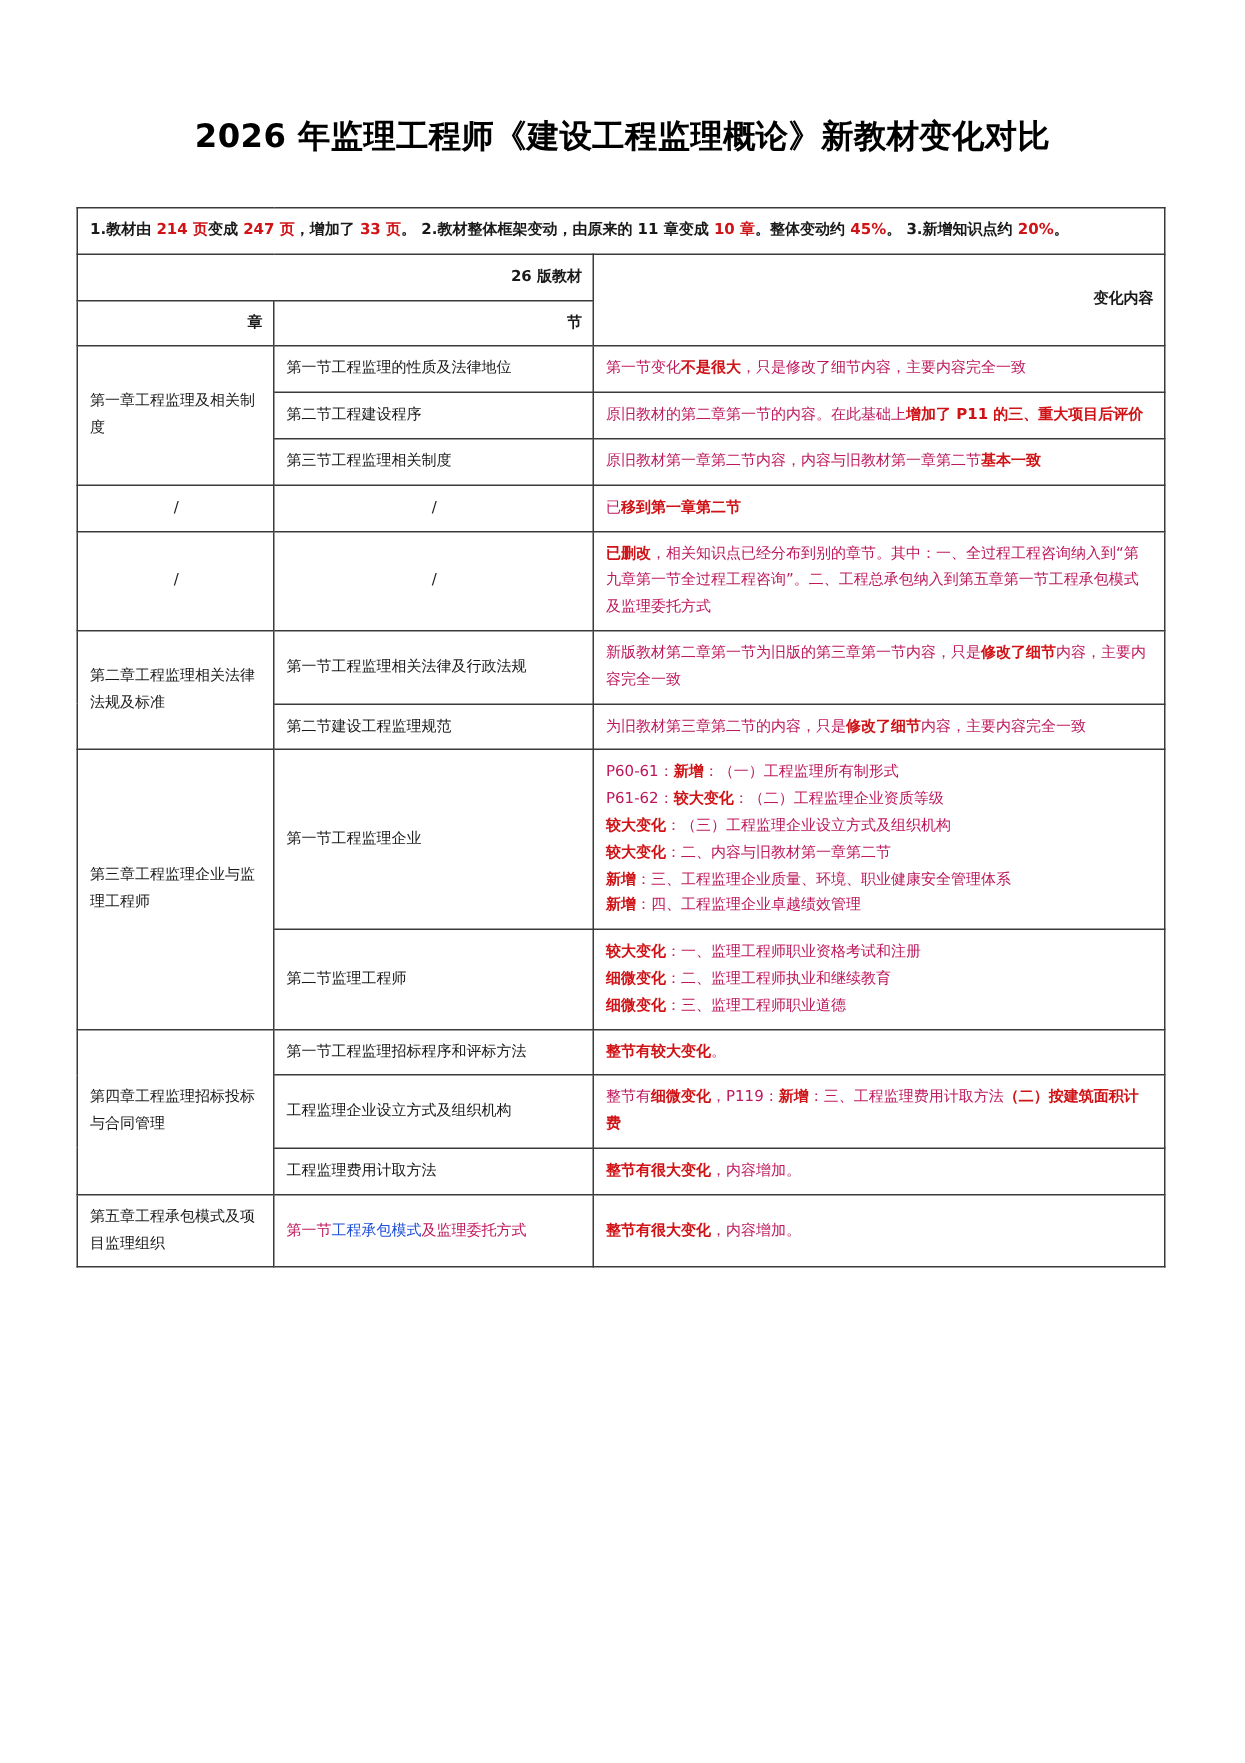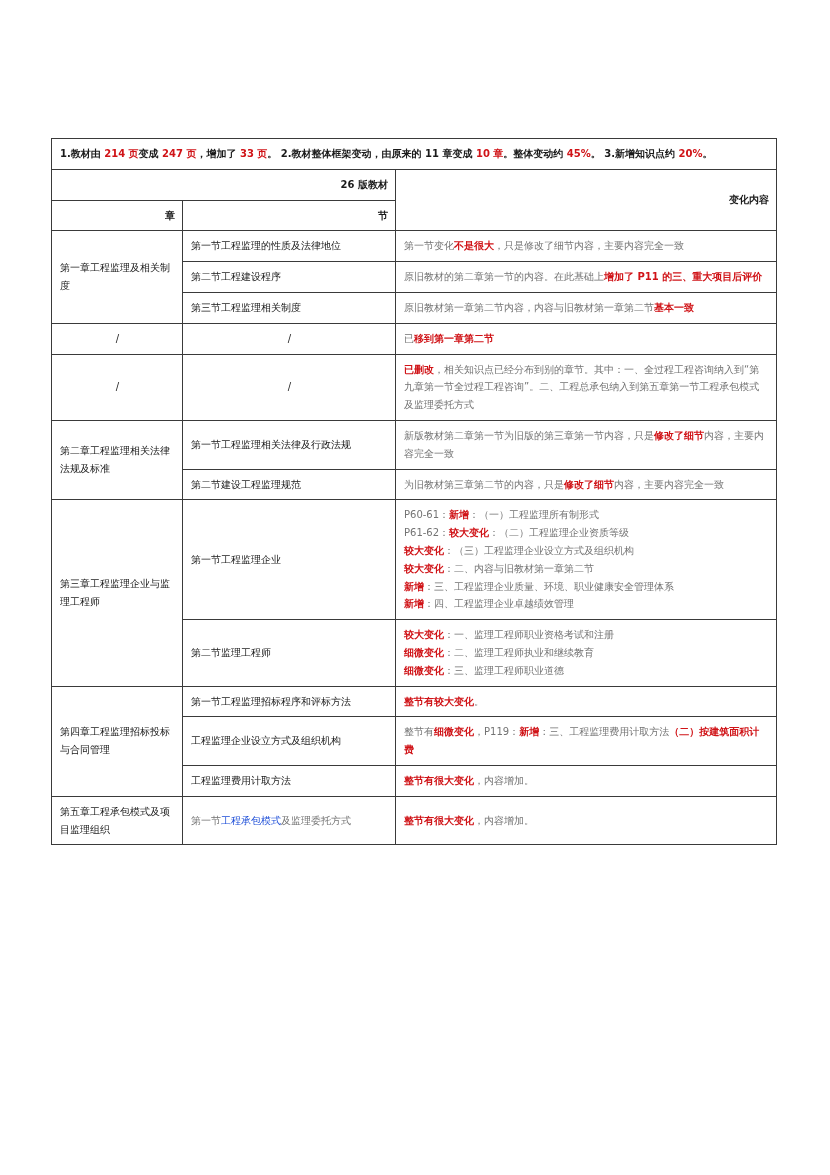--- a/index.html
+++ b/index.html
@@ -79,30 +79,31 @@
   .c2 { width: 213px; }
   .c3 { width: 381px; }
 
   td.chap { font-size: 13.5px; line-height: 1.8; }
   td.sec  { font-size: 13.5px; line-height: 1.8; }
   td.chg  { font-size: 13.3px; line-height: 1.82; }
   td.slash { text-align: center; font-size: 14px; }
 
   .r { color: #d01317; font-weight: bold; }
   .rn { color: #1d4ed8; font-weight: normal; }
-  .blk { color: #737373; font-weight: normal; }
+  .blk { color: #be185d; font-weight: normal; }
 
   td.center-v { vertical-align: middle; }
   .cellline { display: block; }
 </style>
 </head>
 <body>
 
 <div class="page">
 
+  <div class="doc-title">2026 年监理工程师《建设工程监理概论》新教材变化对比</div>
 
   <div class="content">
     <table class="main">
       <colgroup>
         <col class="c1">
           <col class="c2">
           <col class="c3">
       </colgroup>
       <tbody>
         <tr>

